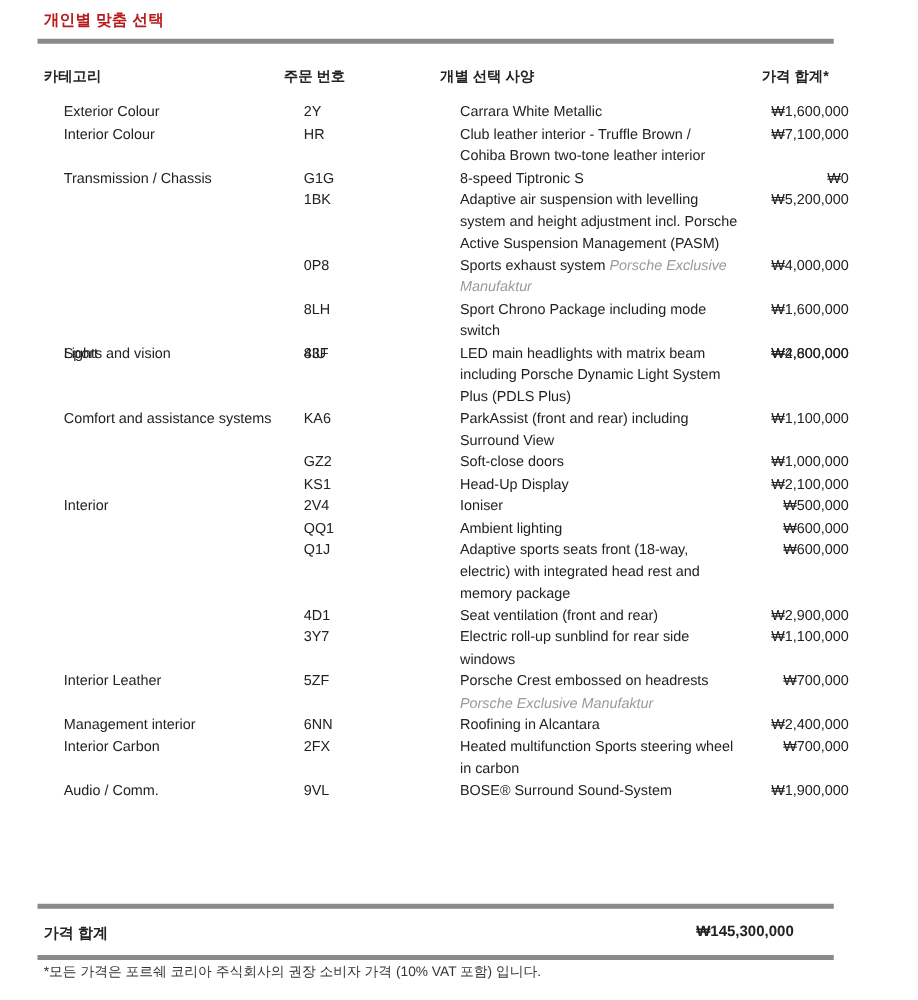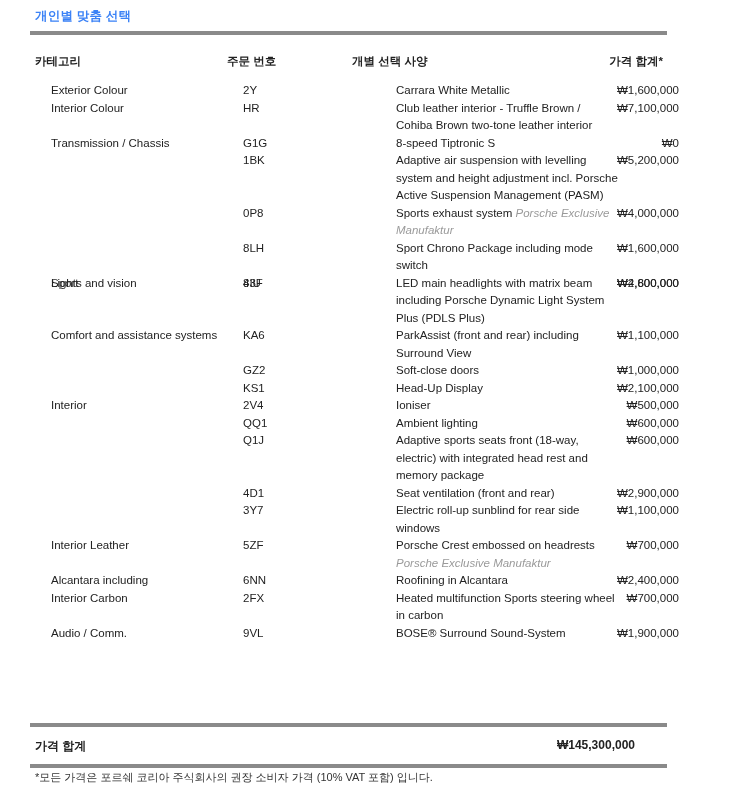--- a/index.html
+++ b/index.html
@@ -15,21 +15,21 @@
     font-family: "Liberation Sans", "DejaVu Sans", sans-serif;
     color: #1a1a1a;
     font-size: 11.5px;
   }
   .page-title {
     position: absolute;
     left: 35px;
     top: 8px;
     font-size: 12.5px;
     font-weight: bold;
-    color: #3b82f6;
+    color: #b91c1c;
     letter-spacing: 0.2px;
   }
   .rule {
     position: absolute;
     left: 30px;
     width: 637px;
     height: 4px;
     background: #8a8a8a;
   }
   .rule.top { top: 31px; }
@@ -65,21 +65,20 @@
     color: #222;
   }
   .row .col-cat, .row .col-code, .row .col-price {
     top: 0;
   }
   .row .col-desc {
     position: relative;
     left: 352px;
     display: block;
     width: 222px;
-    margin-left: 28px;
   }
   .muted {
     color: #9a9a9a;
     font-style: italic;
   }
 
   .total-row {
     position: absolute;
     top: 738px;
     left: 0;
@@ -206,21 +205,21 @@
       <span class="col-desc"><span>Electric roll-up sunblind for rear side windows</span></span>
       <span class="col-price">₩1,100,000</span>
     </div>
     <div class="row">
       <span class="col-cat">Interior Leather</span>
       <span class="col-code">5ZF</span>
       <span class="col-desc"><span>Porsche Crest embossed on headrests </span><span class="muted">Porsche Exclusive Manufaktur</span></span>
       <span class="col-price">₩700,000</span>
     </div>
     <div class="row">
-      <span class="col-cat">Alcantara including</span>
+      <span class="col-cat">Management interior</span>
       <span class="col-code">6NN</span>
       <span class="col-desc"><span>Roofining in Alcantara</span></span>
       <span class="col-price">₩2,400,000</span>
     </div>
     <div class="row">
       <span class="col-cat">Interior Carbon</span>
       <span class="col-code">2FX</span>
       <span class="col-desc"><span>Heated multifunction Sports steering wheel in carbon</span></span>
       <span class="col-price">₩700,000</span>
     </div>

